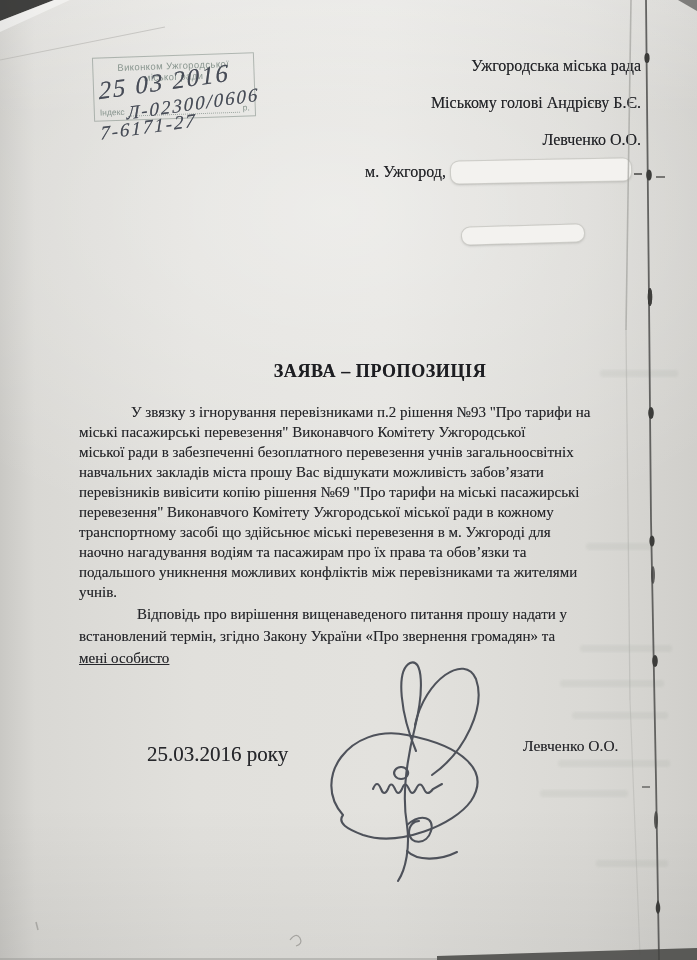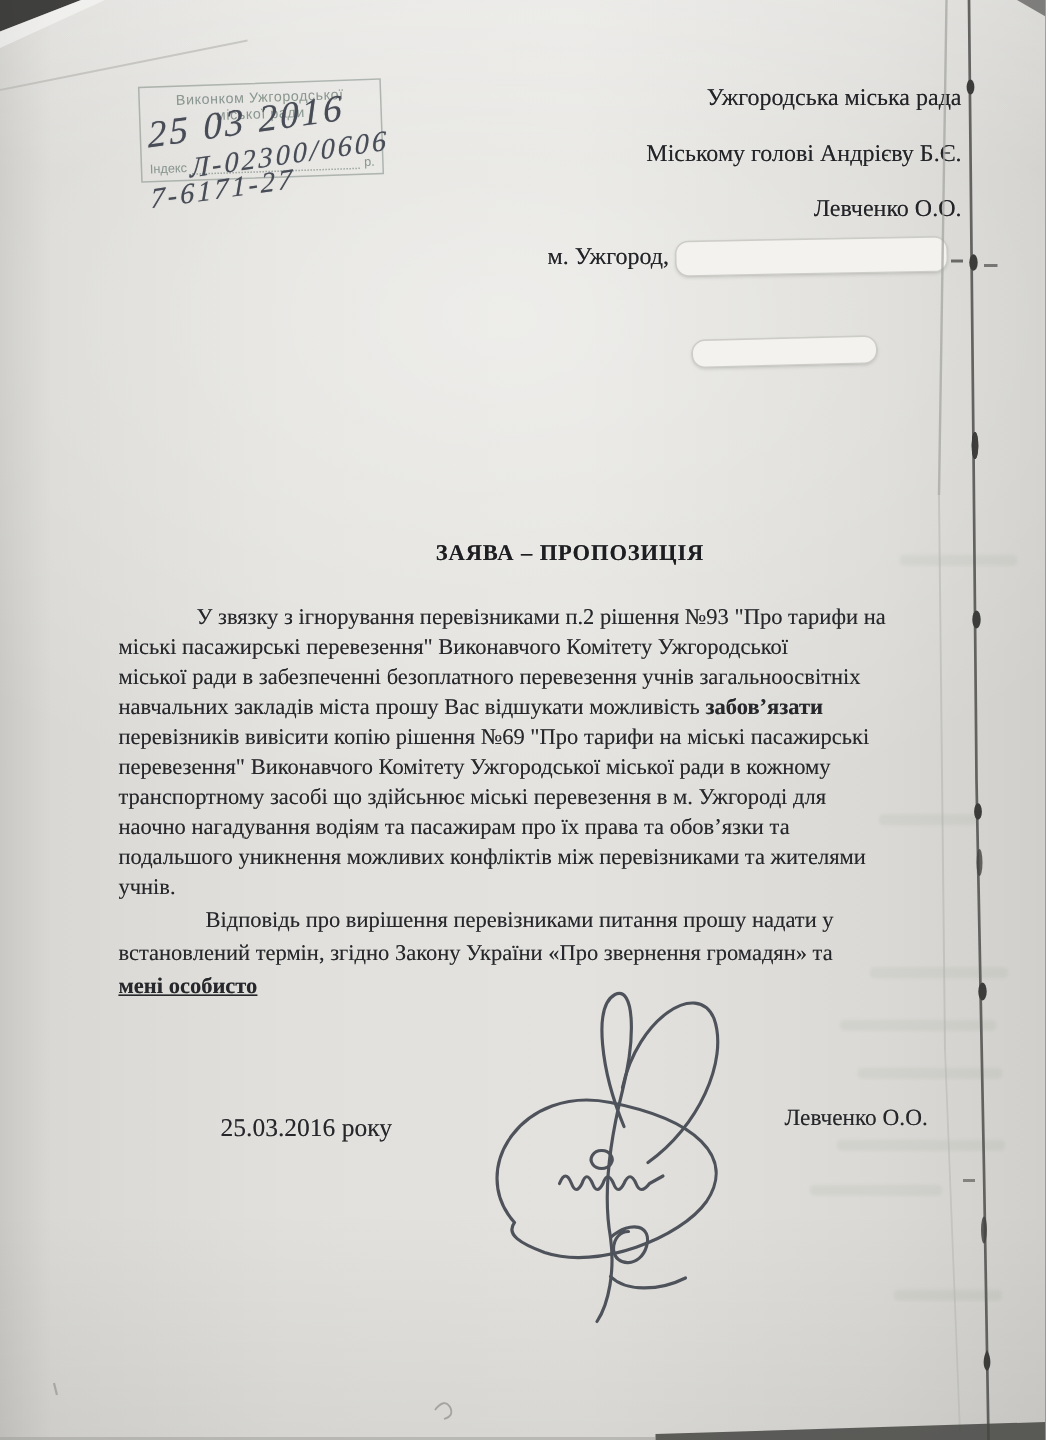--- a/index.html
+++ b/index.html
@@ -11,28 +11,28 @@
     font-family:"Liberation Serif", serif;
     color:#26272b;
     background:
       radial-gradient(ellipse 820px 560px at 48% 22%, rgba(255,255,255,.38), rgba(255,255,255,0) 62%),
       linear-gradient(180deg, rgba(255,255,255,.22), rgba(255,255,255,0) 12%, rgba(255,255,255,0) 84%, rgba(0,0,0,.05)),
       linear-gradient(90deg, #c9c8c4 0, #d9d8d4 5%, #e1e0dc 28%, #e3e2de 55%, #dad9d5 84%, #d0cfcb 100%);
   }
   .abs{position:absolute;}
   .hdr{font-size:16px;white-space:nowrap;color:#232428;text-shadow:0 0 .4px rgba(35,36,40,.55);}
   .right-align{right:56px;text-align:right;}
-  .title{font-weight:bold;font-size:15px;letter-spacing:.6px;text-align:center;white-space:nowrap;color:#1d1e22;text-shadow:0 0 .4px rgba(0,0,0,.5);}
+  .title{font-weight:bold;font-size:18px;letter-spacing:.6px;text-align:center;white-space:nowrap;color:#1d1e22;text-shadow:0 0 .4px rgba(0,0,0,.5);}
   .para{left:79px;width:566px;font-size:15px;}
   .bline{height:20px;line-height:20px;white-space:nowrap;text-shadow:0 0 .4px rgba(35,36,40,.45);}
   .p2line{height:22px;line-height:22px;}
   .indent1{padding-left:52px;}
   .indent2{padding-left:58px;}
-  .bld{font-weight:bold;}
-  .bld-und{font-weight:bold;text-decoration:underline;}
+  .bld{font-weight:normal;}
+  .bld-und{font-weight:normal;text-decoration:underline;}
   .redaction{
     background:#f3f2ef;
     border:1px solid rgba(160,159,152,.45);
     border-radius:9px;
     box-shadow:0 1px 2px rgba(120,120,115,.25);
   }
   .stamp-box{
     left:93px;top:55px;width:160px;height:62px;
     border:1.5px solid rgba(125,138,132,.55);
     transform:rotate(-2deg);
@@ -46,21 +46,21 @@
     font-family:"Liberation Serif", serif;
     font-style:italic;
     color:#474c57;
     letter-spacing:2px;
     white-space:nowrap;
     text-shadow:0 0 .5px rgba(60,65,75,.5);
   }
   .hw-date{left:98px;top:68px;font-size:25px;transform:rotate(-8deg) skewX(-6deg);}
   .hw-index{left:126px;top:93px;font-size:19px;transform:rotate(-8deg) skewX(-8deg);}
   .hw-phone{left:100px;top:116px;font-size:19px;transform:rotate(-8deg) skewX(-8deg);}
-  .footer-date{left:147px;top:742px;font-size:17px;white-space:nowrap;text-shadow:0 0 .4px rgba(35,36,40,.45);text-align:right;}
+  .footer-date{left:147px;top:742px;font-size:21px;white-space:nowrap;text-shadow:0 0 .4px rgba(35,36,40,.45);text-align:right;}
   .footer-name{left:523px;top:737px;font-size:15.5px;white-space:nowrap;text-shadow:0 0 .4px rgba(35,36,40,.45);}
   .bleed{background:rgba(105,110,105,.07);filter:blur(1px);border-radius:3px;}
   svg{display:block;}
 </style>
 </head>
 <body>
 
 <div class="page">
 
   <div class="abs stamp-box">
@@ -93,21 +93,21 @@
     <div class="bline"><span>навчальних закладів міста прошу Вас відшукати можливість </span><span class="bld">забов’язати</span></div>
     <div class="bline"><span>перевізників вивісити копію рішення №69 "Про тарифи на міські пасажирські</span><span class="bld"></span></div>
     <div class="bline"><span>перевезення" Виконавчого Комітету Ужгородської міської ради в кожному</span><span class="bld"></span></div>
     <div class="bline"><span>транспортному засобі що здійсьнює міські перевезення в м. Ужгороді для</span><span class="bld"></span></div>
     <div class="bline"><span>наочно нагадування водіям та пасажирам про їх права та обов’язки та</span><span class="bld"></span></div>
     <div class="bline"><span>подальшого уникнення можливих конфліктів між перевізниками та жителями</span><span class="bld"></span></div>
     <div class="bline"><span>учнів.</span><span class="bld"></span></div>
   </div>
 
   <div class="abs para" style="top:603px;">
-    <div class="bline p2line indent2"><span>Відповідь про вирішення перевізниками питання прошу надати у</span><span class="bld"></span></div>
+    <div class="bline p2line indent2"><span>Відповідь про вирішення вищенаведеного питання прошу надати у</span><span class="bld"></span></div>
     <div class="bline p2line"><span>встановлений термін, згідно Закону України «Про звернення громадян» та</span><span class="bld"></span></div>
     <div class="bline p2line"><span></span><span class="bld-und">мені особисто</span></div>
   </div>
 
   <div class="abs footer-date">25.03.2016 року</div>
   <div class="abs footer-name">Левченко О.О.</div>
 
   <svg class="abs" style="left:315px;top:655px;" width="200" height="230" viewBox="0 0 200 230">
     <g fill="none" stroke="#3f434d" stroke-width="2.1" stroke-linecap="round" opacity="0.9">
       <path d="M 28 160 C -4 124, 34 68, 92 80 C 148 91, 176 116, 156 146 C 139 170, 84 192, 48 180 C 32 174, 22 168, 28 160"></path>

